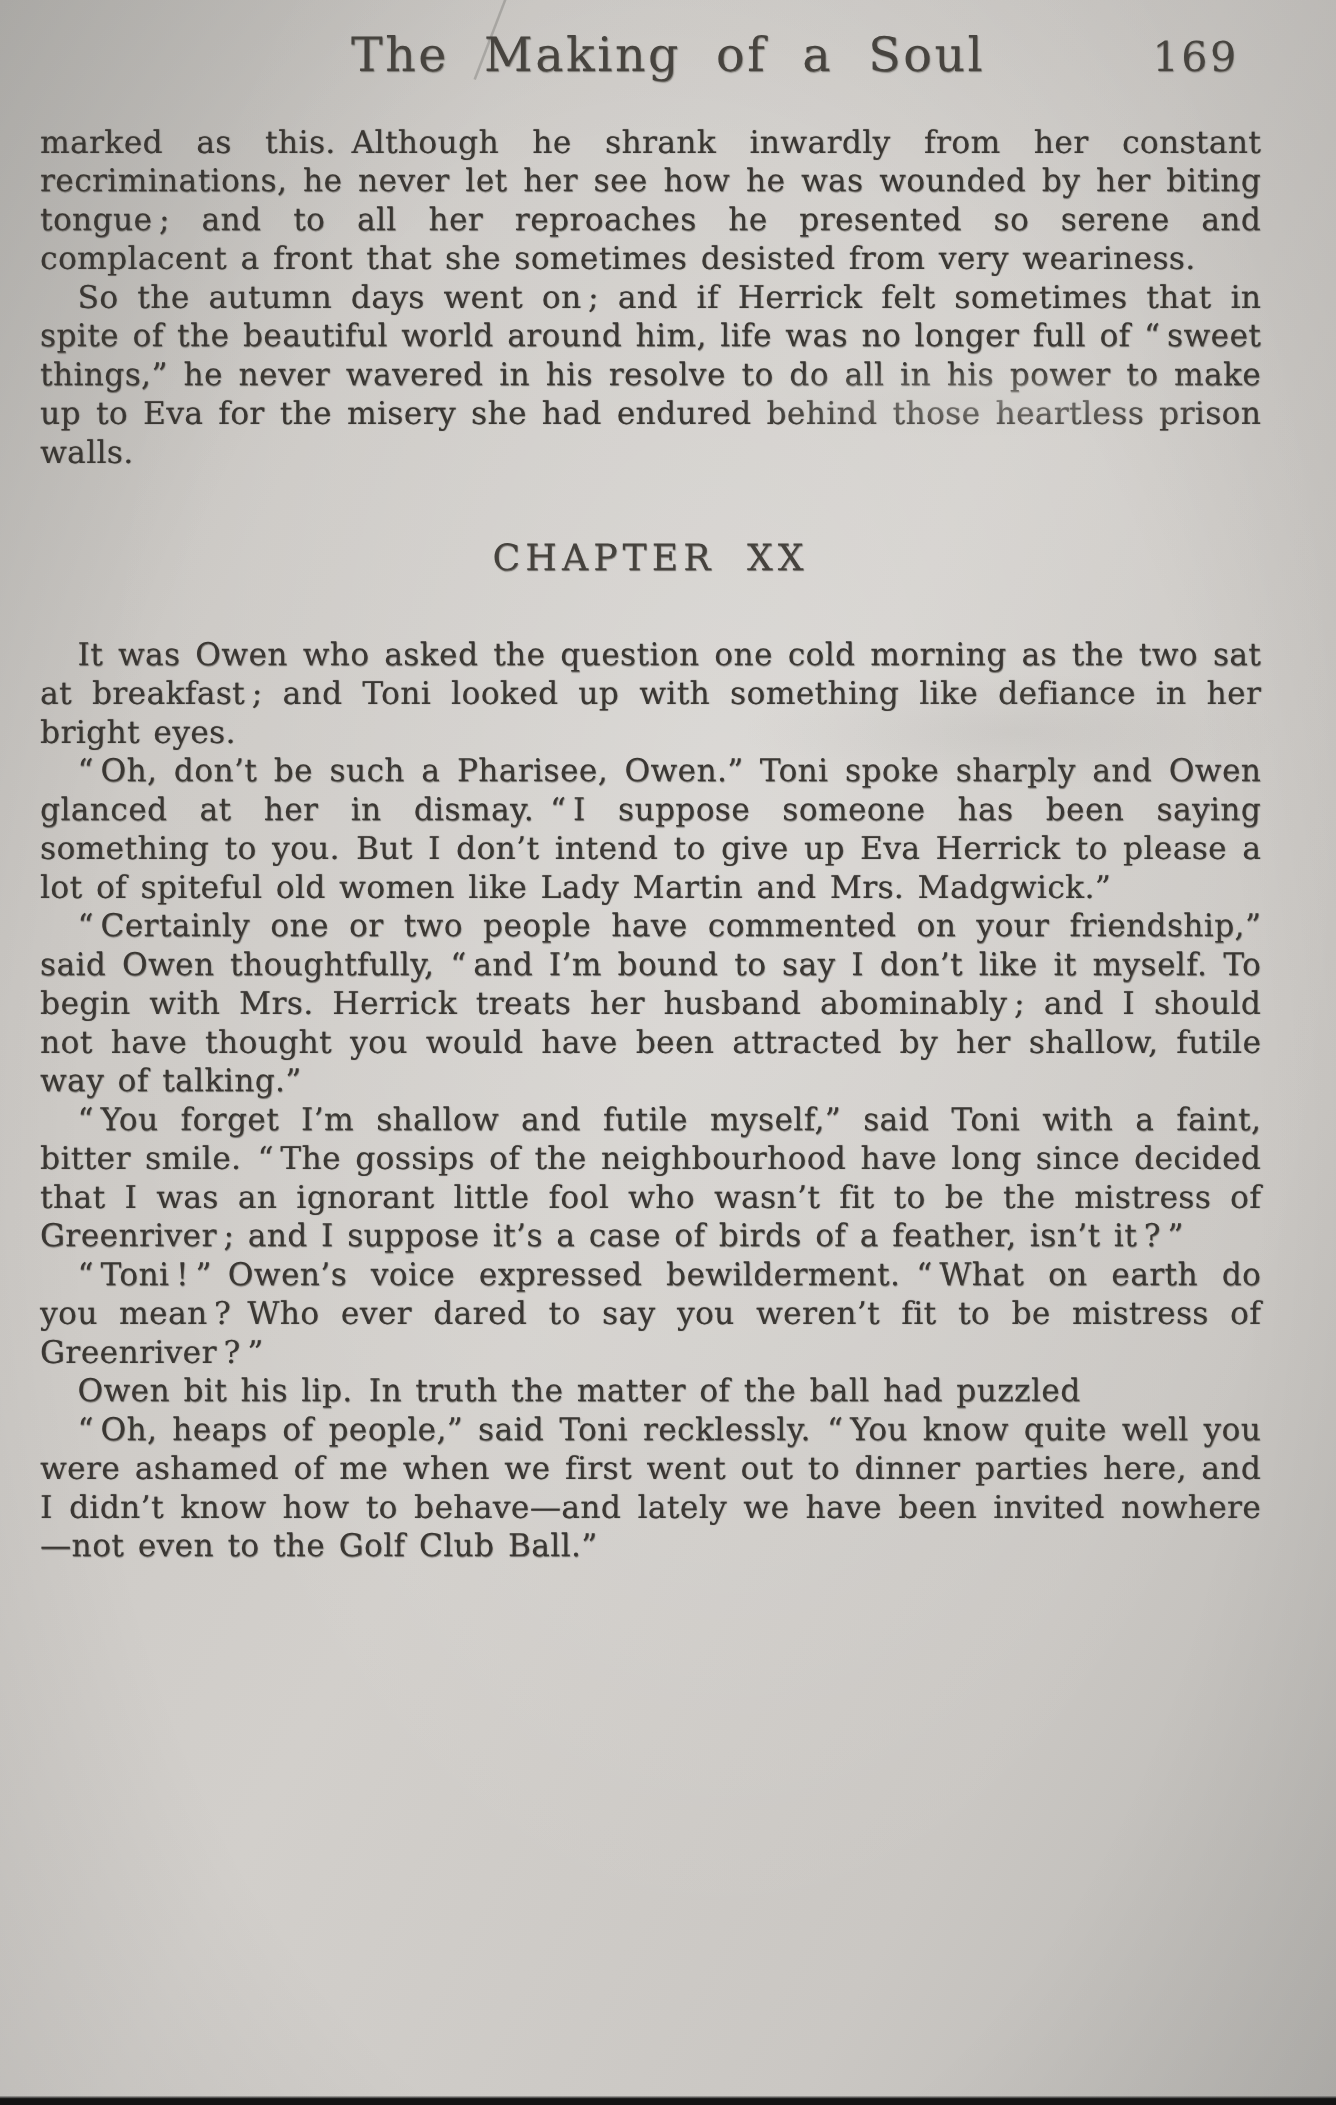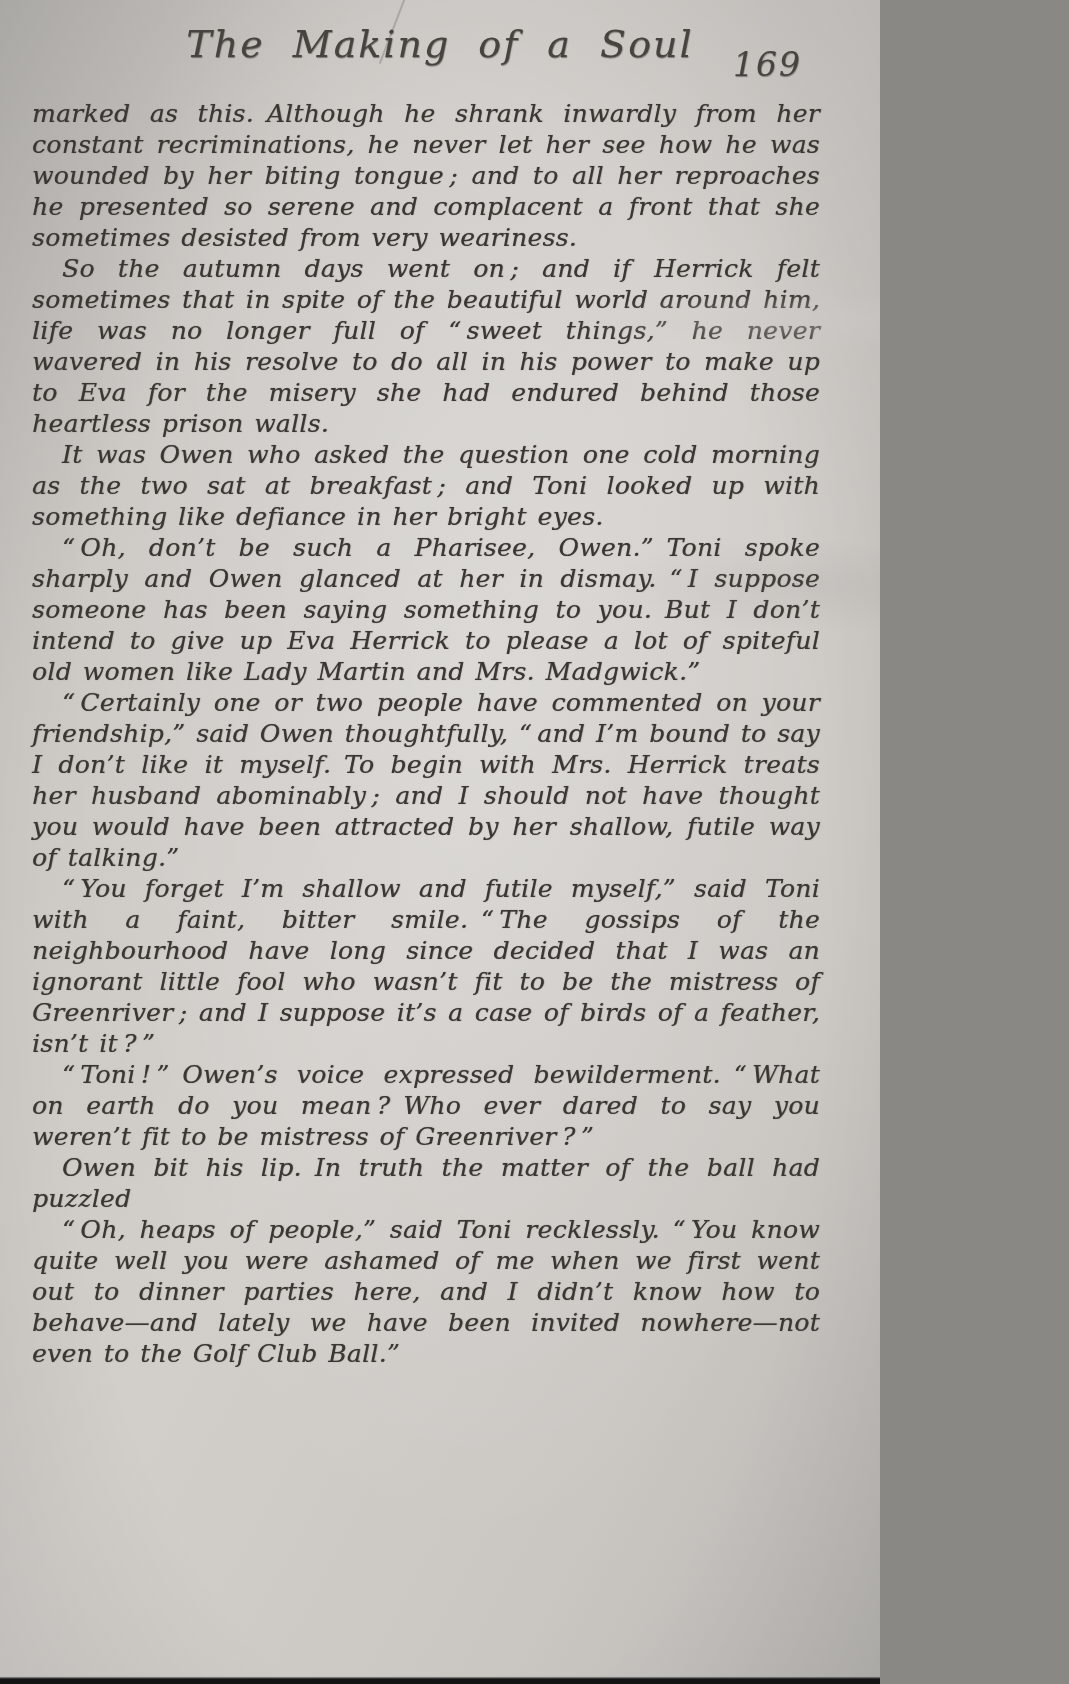--- a/index.html
+++ b/index.html
@@ -2,32 +2,31 @@
 <html><head>
 <meta charset="utf-8">
 <style>
   html, body {
     margin: 0;
     padding: 0;
     background: #8a8885;
   }
   .page {
     position: relative;
-    width: 880px;
+    width: 1069px;
     height: 1684px;
     overflow: hidden;
     box-sizing: border-box;
     font-family: "DejaVu Serif", "Liberation Serif", serif;
     color: #3a3733;
     background:
       linear-gradient(to bottom, rgba(0,0,0,0) 99.55%, #141414 99.7%),
       radial-gradient(ellipse at 54% 38%, rgba(255,255,255,0.22) 0%, rgba(255,255,255,0) 62%),
       radial-gradient(ellipse at 50% 55%, rgba(0,0,0,0) 62%, rgba(0,0,0,0.10) 100%),
       linear-gradient(118deg, #bdbbb7 0%, #ccc9c5 22%, #d2cfcb 50%, #cac7c3 78%, #b9b7b3 100%);
-    font-style: italic;
   }
   
   .scratch {
     position: absolute;
     left: 392px; top: -8px;
     width: 2px; height: 74px;
     background: rgba(90,88,85,0.30);
     transform: rotate(21deg);
   }
   .smudge {
@@ -59,21 +58,20 @@
   }
   .page-number {
     position: absolute;
     top: 26px;
     right: 78px;
     font-size: 33px;
     font-variant-numeric: oldstyle-nums;
     letter-spacing: 2px;
     color: #47443f;
     text-shadow: 0.5px 0.5px 1px rgba(55,52,48,0.5);
-    margin-top: 19px;
   }
 
   .content {
     padding: 20px 60px 0 32px;
     font-size: 25px;
     line-height: 31px;
     text-align: justify;
     letter-spacing: 0.3px;
     word-spacing: 2.5px;
     text-shadow: 0.4px 0.4px 0.9px rgba(50,47,43,0.65);
@@ -103,20 +101,21 @@
 
   <header class="header">
     <div class="running-title">The Making of a Soul</div>
     <div class="page-number">169</div>
   </header>
 
   <main class="content">
     <p class="para">marked as this. Although he shrank inwardly from her constant recriminations, he never let her see how he was wounded by her biting tongue ; and to all her reproaches he presented so serene and complacent a front that she sometimes desisted from very weariness.</p>
     <p class="para indent">So the autumn days went on ; and if Herrick felt sometimes that in spite of the beautiful world around him, life was no longer full of “ sweet things,” he never wavered in his resolve to do all in his power to make up to Eva for the misery she had endured behind those heartless prison walls.</p>
 
+    <h2 class="chapter">CHAPTER XX</h2>
 
     <p class="para indent">It was Owen who asked the question one cold morning as the two sat at breakfast ; and Toni looked up with something like defiance in her bright eyes.</p>
     <p class="para indent">“ Oh, don’t be such a Pharisee, Owen.” Toni spoke sharply and Owen glanced at her in dismay. “ I suppose someone has been saying something to you. But I don’t intend to give up Eva Herrick to please a lot of spiteful old women like Lady Martin and Mrs. Madgwick.”</p>
     <p class="para indent">“ Certainly one or two people have commented on your friendship,” said Owen thoughtfully, “ and I’m bound to say I don’t like it myself. To begin with Mrs. Herrick treats her husband abominably ; and I should not have thought you would have been attracted by her shallow, futile way of talking.”</p>
     <p class="para indent">“ You forget I’m shallow and futile myself,” said Toni with a faint, bitter smile. “ The gossips of the neighbourhood have long since decided that I was an ignorant little fool who wasn’t fit to be the mistress of Greenriver ; and I suppose it’s a case of birds of a feather, isn’t it ? ”</p>
     <p class="para indent">“ Toni ! ” Owen’s voice expressed bewilderment. “ What on earth do you mean ? Who ever dared to say you weren’t fit to be mistress of Greenriver ? ”</p>
     <p class="para indent">Owen bit his lip. In truth the matter of the ball had puzzled</p>
     <p class="para indent">“ Oh, heaps of people,” said Toni recklessly. “ You know quite well you were ashamed of me when we first went out to dinner parties here, and I didn’t know how to behave—and lately we have been invited nowhere—not even to the Golf Club Ball.”</p>
   </main>
 

